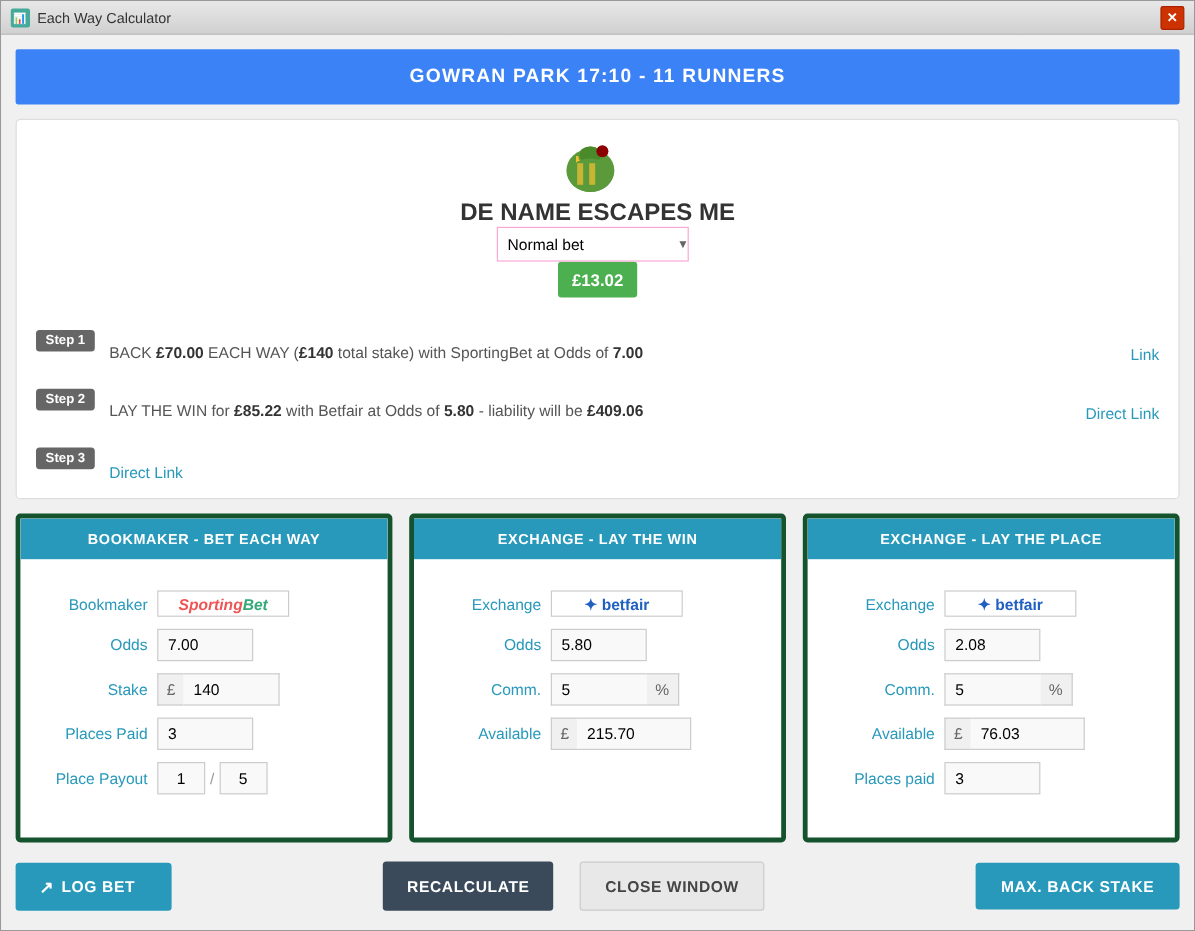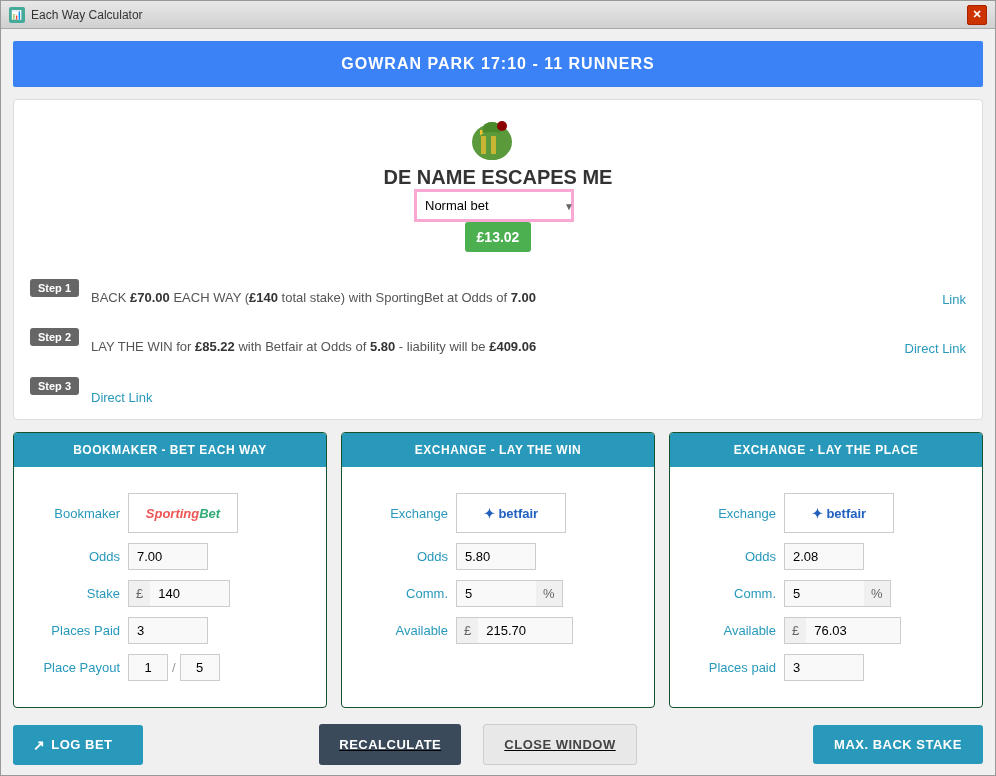--- a/index.html
+++ b/index.html
@@ -105,21 +105,21 @@
       margin-right: 12px;
       flex-shrink: 0;
     }
     .horse-name {
       font-size: 20px;
       font-weight: bold;
       color: #333;
       flex: 1;
     }
     .bet-type-select {
-      border: 3px solid #f9a8d4;
+      border: 1px solid #f9a8d4;
       padding: 6px 8px;
       font-size: 13px;
       width: 160px;
       margin-right: 8px;
       appearance: none;
       background: white;
       cursor: pointer;
     }
     .bet-type-wrapper {
       position: relative;
@@ -184,21 +184,21 @@
     }
 
     
     .calc-panels {
       display: flex;
       gap: 14px;
       flex: 1;
     }
     .calc-panel {
       flex: 1;
-      border: 1px solid #14532d;
+      border: 4px solid #14532d;
       border-radius: 4px;
       overflow: hidden;
       background: white;
     }
     .panel-header {
       background: #2899ba;
       color: white;
       text-align: center;
       padding: 10px;
       font-size: 12px;
@@ -262,21 +262,21 @@
 
     
     .logo-area {
       background: white;
       border: 1px solid #ccc;
       padding: 4px 8px;
       display: inline-flex;
       align-items: center;
       justify-content: center;
       min-width: 110px;
-      height: 40px;
+      height: 22px;
     }
     .sporting-bet-logo {
       font-size: 13px;
       font-weight: bold;
       font-style: italic;
     }
     .sporting-bet-logo span.sport {
       color: #e55;
     }
     .sporting-bet-logo span.bet {
@@ -531,21 +531,21 @@
           </div>
         </div>
       </div>
     </div>
 
     <div class="bottom-bar">
       <button class="btn btn-teal btn-log">
         <span style="font-size:14px;">↗</span>
         <span>LOG BET</span>
       </button>
-      <div style="display:flex;gap:22px;text-decoration:underline;">
+      <div style="display:flex;gap:22px;">
         <button class="btn btn-dark">RECALCULATE</button>
         <button class="btn btn-light">CLOSE WINDOW</button>
       </div>
       <button class="btn btn-max">MAX. BACK STAKE</button>
     </div>
 
   </div>
 </div>
 
 </body></html>

